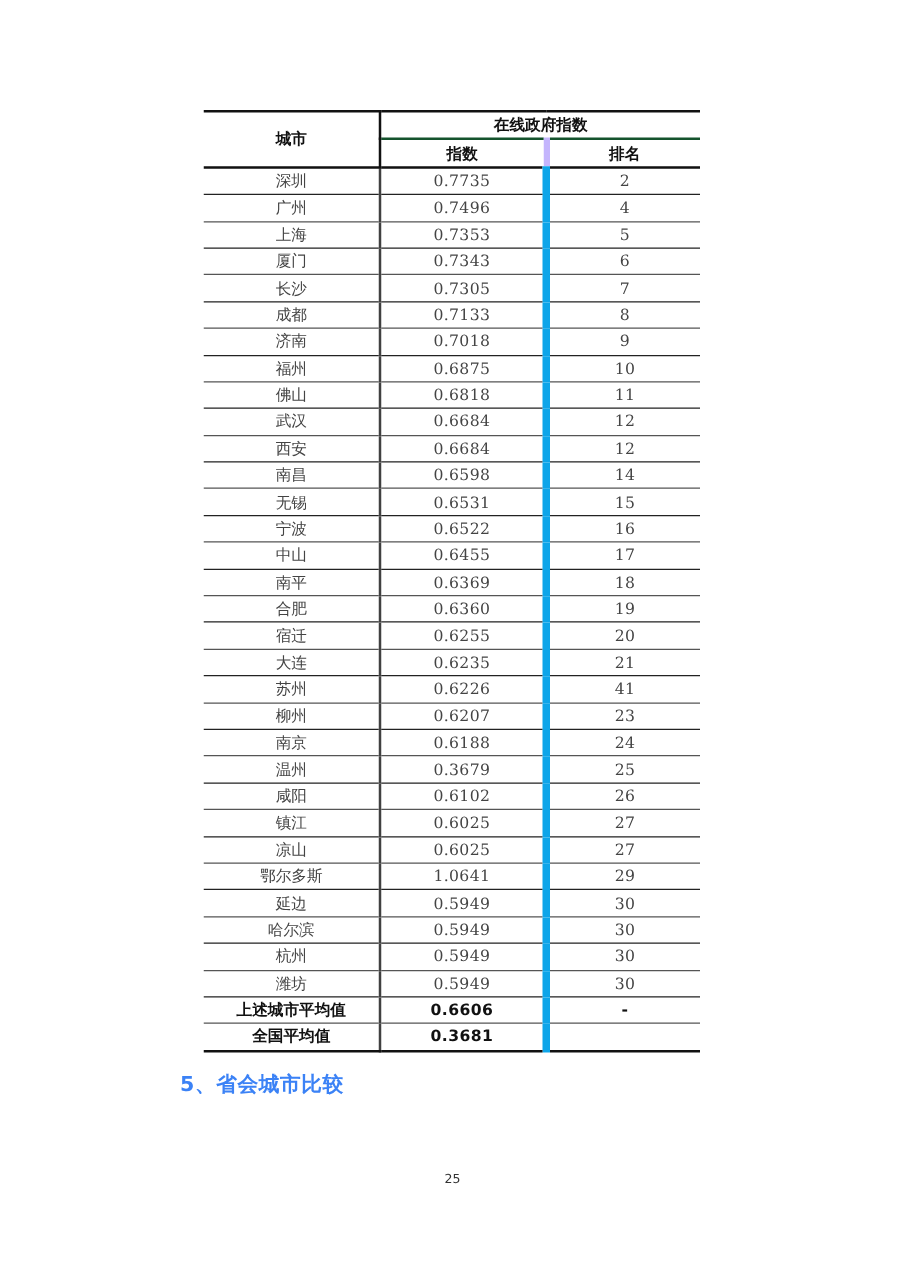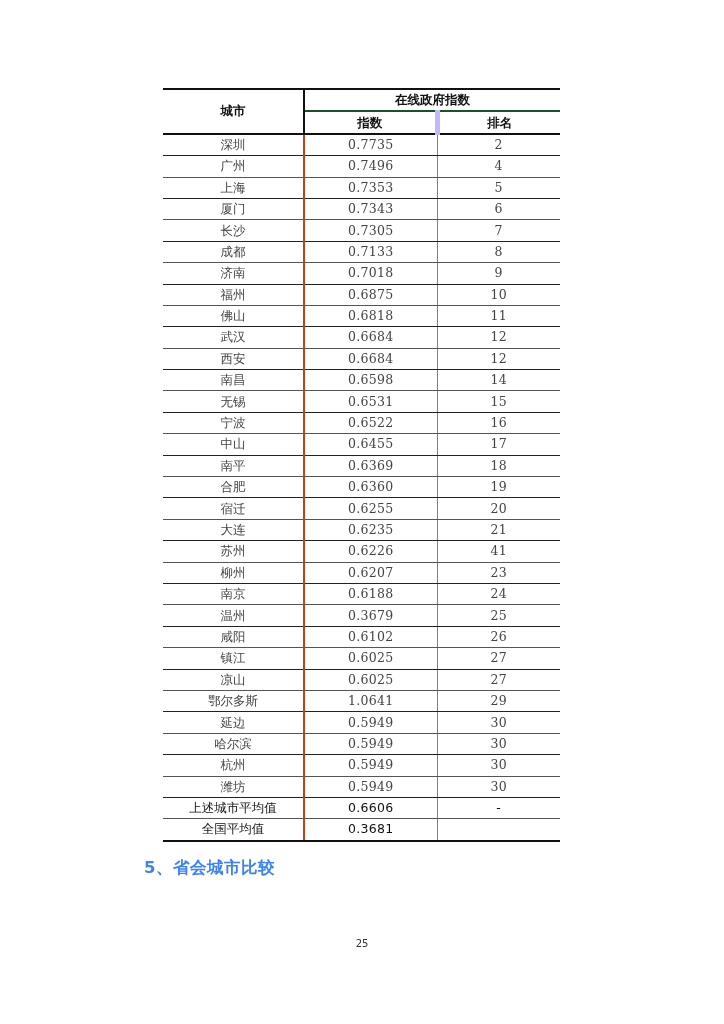--- a/index.html
+++ b/index.html
@@ -13,25 +13,25 @@
   table.data th { font-family:"DejaVu Sans", sans-serif; font-weight:bold; font-size:12.5px; color:#111; }
   .col1 { width:141px; }
   .col2 { width:133px; }
   .col3 { width:123px; }
   tr.top-row th { border-top:2px solid #111; }
   th.city-h { border-right:2px solid #111; border-bottom:2px solid #111; height:44px; }
   th.group-h { border-bottom:2px solid #14532d; height:22px; }
   th.sub-h { border-bottom:2px solid #111; height:22px; }
   th.sub-h.first { border-right:5px solid #c4b5fd;margin-left:11px; }
   td { border-bottom:1px solid #555; color:#444; }
-  td.c1 { border-right:2px solid #c2410c; }
-  td.c2 { border-right:1px solid #0ea5e9; }
+  td.c1 { border-right:2px solid #404040; }
+  td.c2 { border-right:6px solid #0ea5e9; }
   tr:nth-child(odd) td { border-bottom:1.5px solid #222; }
   td.num { font-family:"DejaVu Serif", serif; letter-spacing:0.3px; }
-  tr.summary td { color:#111; font-family:"DejaVu Sans", sans-serif; font-weight:normal; }
+  tr.summary td { color:#111; font-family:"DejaVu Sans", sans-serif; font-weight:bold; }
   tr.summary.last td { border-bottom:2px solid #111; }
   .section-title { position:absolute; left:144px; top:857px; font-family:"DejaVu Sans", sans-serif;
                font-weight:bold; font-size:16.5px; color:#3b82f6; letter-spacing:0.5px; }
   .para { position:absolute; left:141px; top:899px; font-family:"DejaVu Sans", sans-serif;
                font-size:14px; color:#222; letter-spacing:0.6px; white-space:nowrap; }
   .page-num { position:absolute; left:0; width:724px; top:938px; text-align:center;
                font-family:"DejaVu Sans", sans-serif; font-size:10px; color:#333; }
 </style>
 </head>
 <body>

